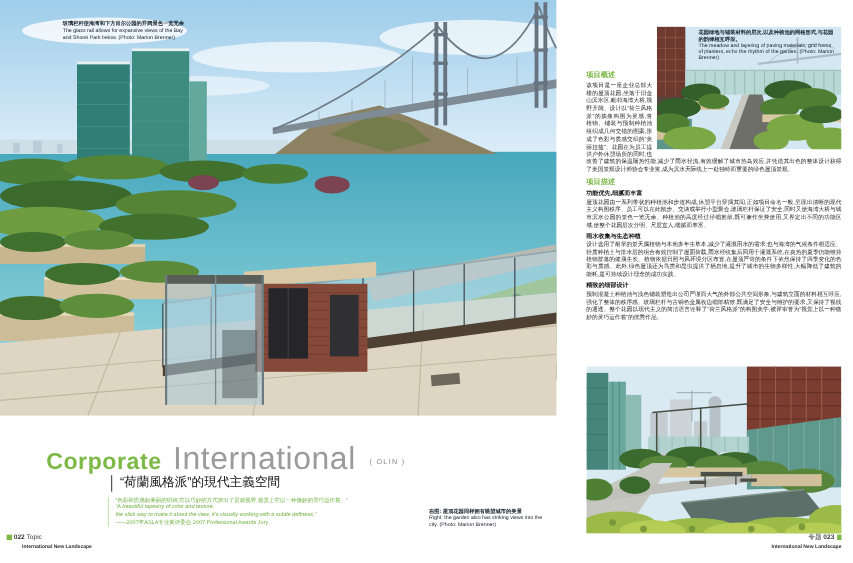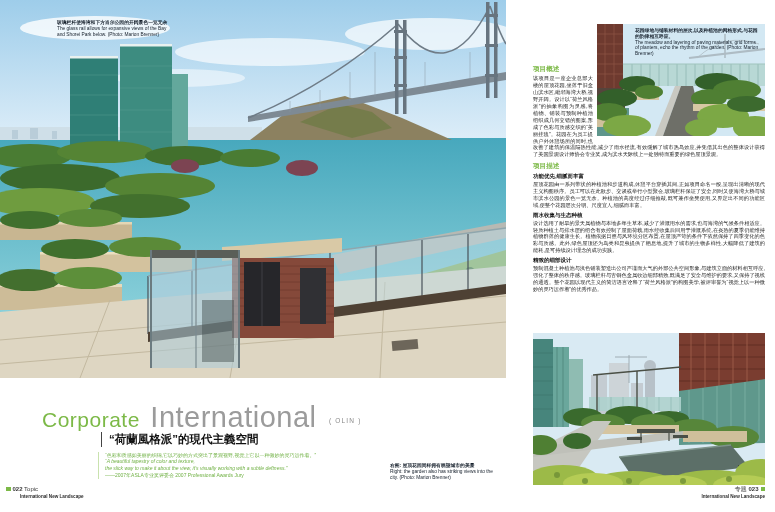--- a/index.html
+++ b/index.html
@@ -5,24 +5,24 @@
   html,body{margin:0;padding:0;background:#ffffff;}
   .spread{position:relative;width:775px;height:512px;background:#ffffff;overflow:hidden;
           font-family:"Liberation Sans","DejaVu Sans",sans-serif;color:#222;}
   
   .lp-photo{position:absolute;left:0;top:0;width:506px;height:378px;overflow:hidden;}
   .lp-photo svg{display:block;width:100%;height:100%;}
   .photo-cap{position:absolute;font-size:4.8px;line-height:5.8px;color:#16202c;width:118px;}
   .photo-cap .zh{font-weight:bold;display:block;}
   .lp-cap{left:57px;top:20px;}
   .title-row{position:absolute;left:42px;top:401px;white-space:nowrap;}
-  .t-green{font-size:21px;color:#7cb947;letter-spacing:.5px;}
+  .t-green{font-size:21px;color:#7cb947;letter-spacing:.5px;font-weight:bold;}
   .t-gray{font-size:29px;color:#9b9b9b;letter-spacing:.5px;margin-left:6px;}
   .t-firm{font-size:6.5px;color:#8a8a8a;letter-spacing:1.2px;margin-left:8px;position:relative;top:-4px;}
-  .t-sub{position:absolute;left:101px;top:432px;font-size:11.5px;font-weight:bold;color:#111;
+  .t-sub{position:absolute;left:101px;top:432px;font-size:11.5px;font-weight:normal;color:#111;
          border-left:1.6px solid #444;padding-left:7px;line-height:15px;}
   .quote{position:absolute;left:98px;top:452px;width:270px;color:#6fb043;
          font-size:5px;line-height:6.3px;border-left:1px solid #c9e2ae;padding-left:6px;}
   .quote .em{font-style:italic;display:block;}
   .quote .attr{display:block;margin-top:1.5px;}
   .side-cap{left:390px;top:463px;width:120px;}
   .lp-footer{position:absolute;left:6px;top:486px;font-size:6px;color:#3a3a3a;line-height:7px;}
   .sq{display:inline-block;width:4.5px;height:4.5px;background:#7cb947;vertical-align:middle;margin:0 2px 1px 0;}
   .ftr-mag{display:block;font-size:4.6px;font-weight:bold;margin-left:14px;color:#2c2c2c;}
   .ftr-pg{font-weight:bold;}

